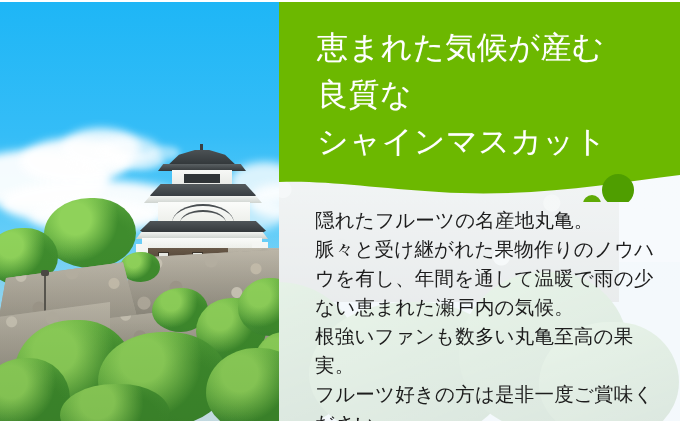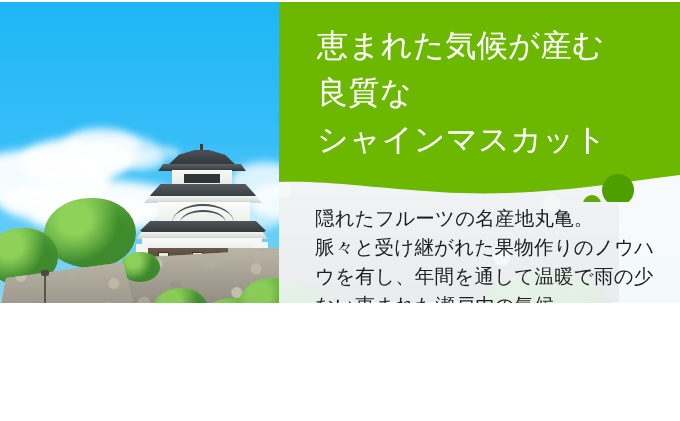--- a/index.html
+++ b/index.html
@@ -3,24 +3,24 @@
 <meta charset="utf-8">
 <style>
   html, body {
     margin: 0;
     padding: 0;
     background: #ffffff;
   }
   #page {
     position: relative;
     width: 680px;
-    height: 303px;
+    height: 421px;
     overflow: hidden;
     background: #3b82f6;
-    font-family: Liberation Mono, monospace;
+    font-family: Liberation Serif, serif;
   }
 
   
   .photo-pane {
     position: absolute;
     left: 0;
     top: 2px;
     width: 279px;
     height: 419px;
     overflow: hidden;

